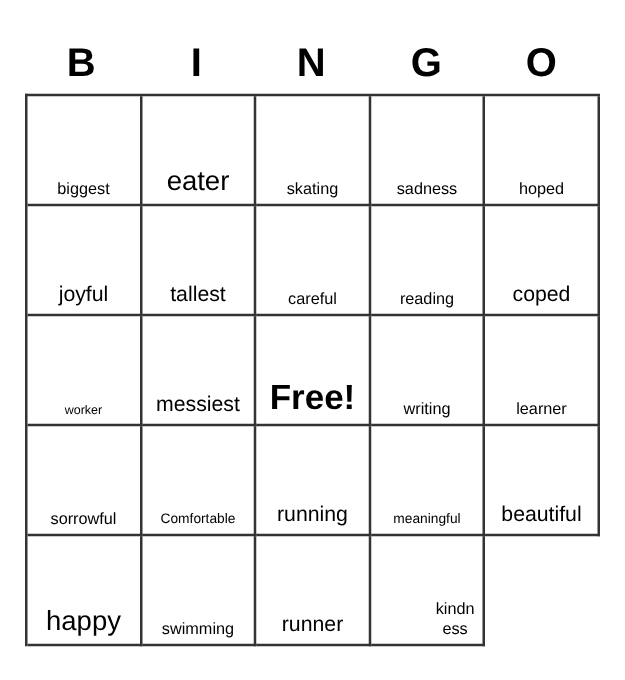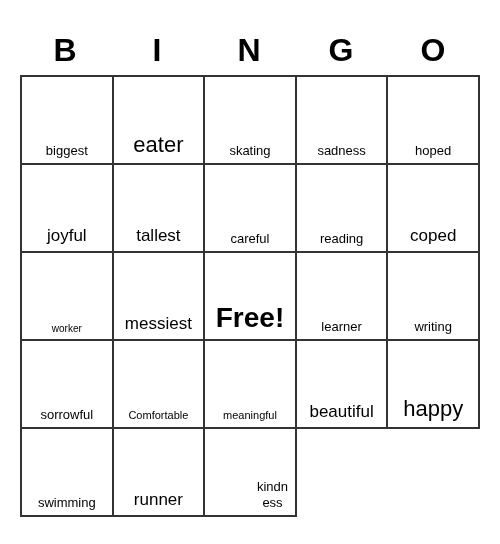--- a/index.html
+++ b/index.html
@@ -108,30 +108,33 @@
       <div class="bingo-cell">
         <span class="cell-text" style="font-size: 10px;">worker</span>
       </div>
       <div class="bingo-cell">
         <span class="cell-text" style="font-size: 17px;">messiest</span>
       </div>
       <div class="bingo-cell">
         <span class="cell-text" style="font-size: 28px; font-weight: bold;">Free!</span>
       </div>
       <div class="bingo-cell">
-        <span class="cell-text" style="font-size: 13px;">learner</span>
+        <span class="cell-text" style="font-size: 13px;">writing</span>
       </div>
       <div class="bingo-cell">
-        <span class="cell-text" style="font-size: 13px;">writing</span>
+        <span class="cell-text" style="font-size: 13px;">learner</span>
       </div>
       <div class="bingo-cell">
         <span class="cell-text" style="font-size: 13px;">sorrowful</span>
       </div>
       <div class="bingo-cell">
         <span class="cell-text" style="font-size: 11px; margin-top: 41px;">Comfortable</span>
+      </div>
+      <div class="bingo-cell">
+        <span class="cell-text" style="font-size: 17px;">running</span>
       </div>
       <div class="bingo-cell">
         <span class="cell-text" style="font-size: 11px;">meaningful</span>
       </div>
       <div class="bingo-cell">
         <span class="cell-text" style="font-size: 17px;">beautiful</span>
       </div>
       <div class="bingo-cell">
         <span class="cell-text" style="font-size: 22px; font-weight: normal;">happy</span>
       </div>

